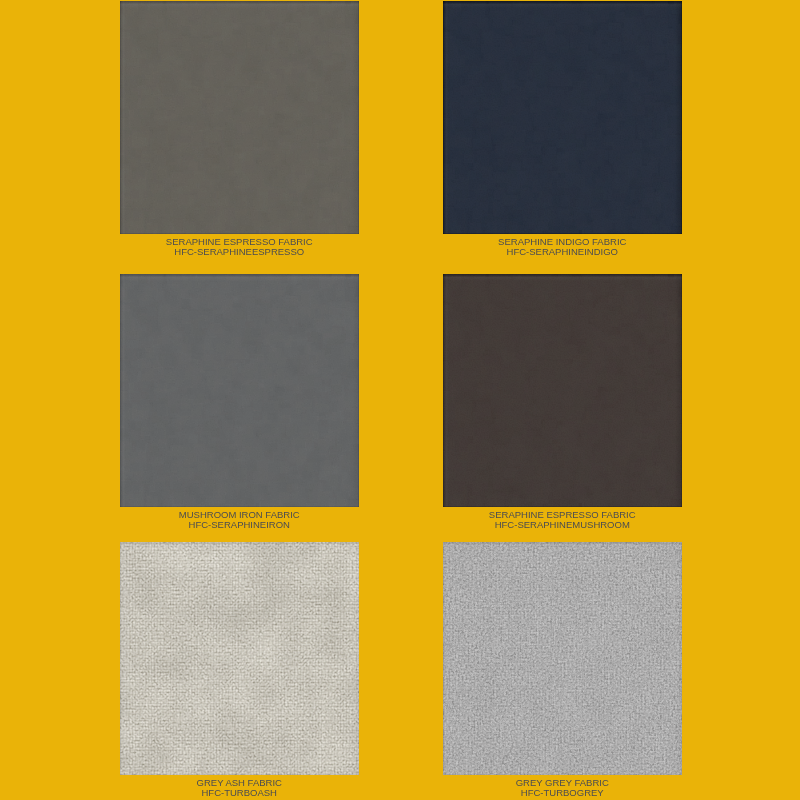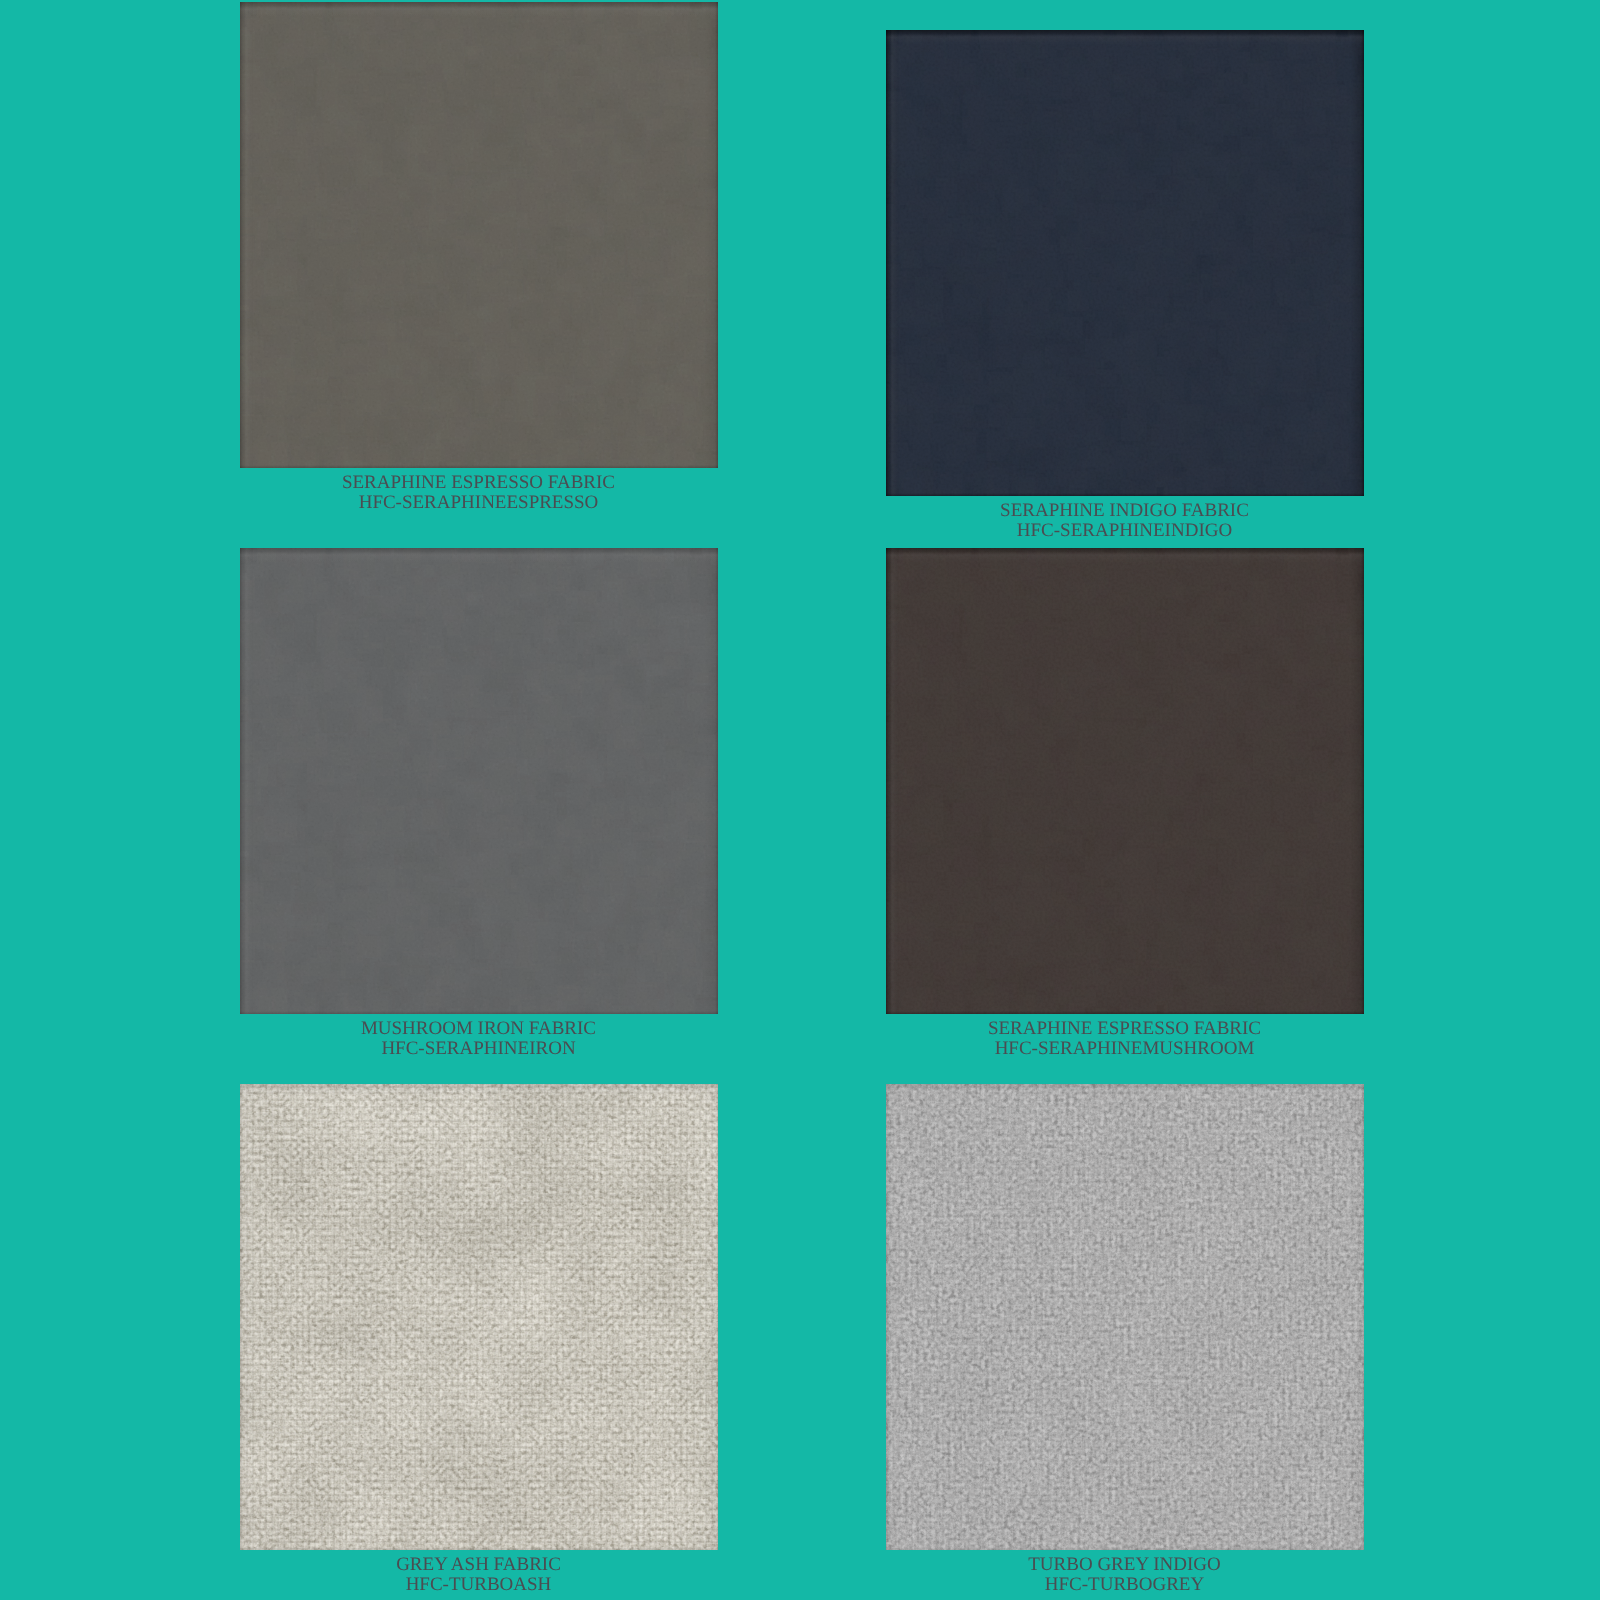--- a/index.html
+++ b/index.html
@@ -1,19 +1,19 @@
 <!DOCTYPE html>
 <html><head>
 <meta charset="utf-8">
 <title>Fabric Swatches</title>
 <style>
   html,body{margin:0;padding:0;background:#ffffff;}
   body{width:800px;height:800px;overflow:hidden;
        font-family:"Liberation Sans",sans-serif;}
-  .sheet{position:relative;width:800px;height:800px;background:#14b8a6;font-family:Liberation Serif, serif;}
+  .sheet{position:relative;width:800px;height:800px;background:#eab308;}
 
   .card{position:absolute;width:238.5px;}
   .swatch{position:relative;width:238.5px;height:232.5px;overflow:hidden;}
   .swatch > .layer{position:absolute;left:0;top:0;width:238.5px;height:232.5px;}
 
   .label{margin-top:3.2px;text-align:center;
          font-size:9.5px;line-height:10.7px;color:#4b4c51;
          white-space:nowrap;}
   .label .ln{display:block;}
   .label{filter:blur(0.22px);}
@@ -170,21 +170,21 @@
         <rect width="239" height="233" filter="url(#grainLight)" opacity="0.030"></rect>
       </svg>
       <div class="layer edge" style="--e:.18;--s:.075"></div>
     </div>
     <div class="label">
       <span class="ln">SERAPHINE ESPRESSO FABRIC</span>
       <span class="ln">HFC-SERAPHINEESPRESSO</span>
     </div>
   </div>
 
-  <div class="card" style="left:443px;top:15px">
+  <div class="card" style="left:443px;top:1px">
     <div class="swatch" style="background-color: rgb(23, 33, 51);">
       <svg class="layer" width="239" height="233">
         <rect width="239" height="233" filter="url(#blotchDark)" opacity="0.018"></rect>
         <rect width="239" height="233" filter="url(#blotchLight)" opacity="0.018"></rect>
         <rect width="239" height="233" filter="url(#blockDark)" opacity="0.13"></rect>
         <rect width="239" height="233" filter="url(#blockLight)" opacity="0.075"></rect>
         <rect width="239" height="233" filter="url(#grainDark)" opacity="0.030"></rect>
         <rect width="239" height="233" filter="url(#grainLight)" opacity="0.030"></rect>
       </svg>
       <div class="layer edge" style="--e:.34;--s:.22"></div>
@@ -255,18 +255,18 @@
       <svg class="layer" width="239" height="233">
         <rect width="239" height="233" filter="url(#weaveGreyDark)" opacity="0.55"></rect>
         <rect width="239" height="233" filter="url(#weaveGreyLight)" opacity="0.55"></rect>
         <rect width="239" height="233" filter="url(#blotchDark)" opacity="0.045"></rect>
         <rect width="239" height="233" filter="url(#blotchLight)" opacity="0.045"></rect>
       </svg>
       <div class="layer weave" style="--wd:rgba(80,80,80,.035);--wl:rgba(255,255,255,.028)"></div>
       <div class="layer edge" style="--e:.08;--s:.035"></div>
     </div>
     <div class="label">
-      <span class="ln">TURBO GREY INDIGO</span>
+      <span class="ln">GREY GREY FABRIC</span>
       <span class="ln">HFC-TURBOGREY</span>
     </div>
   </div>
 
 </div>
 
 </body></html>

